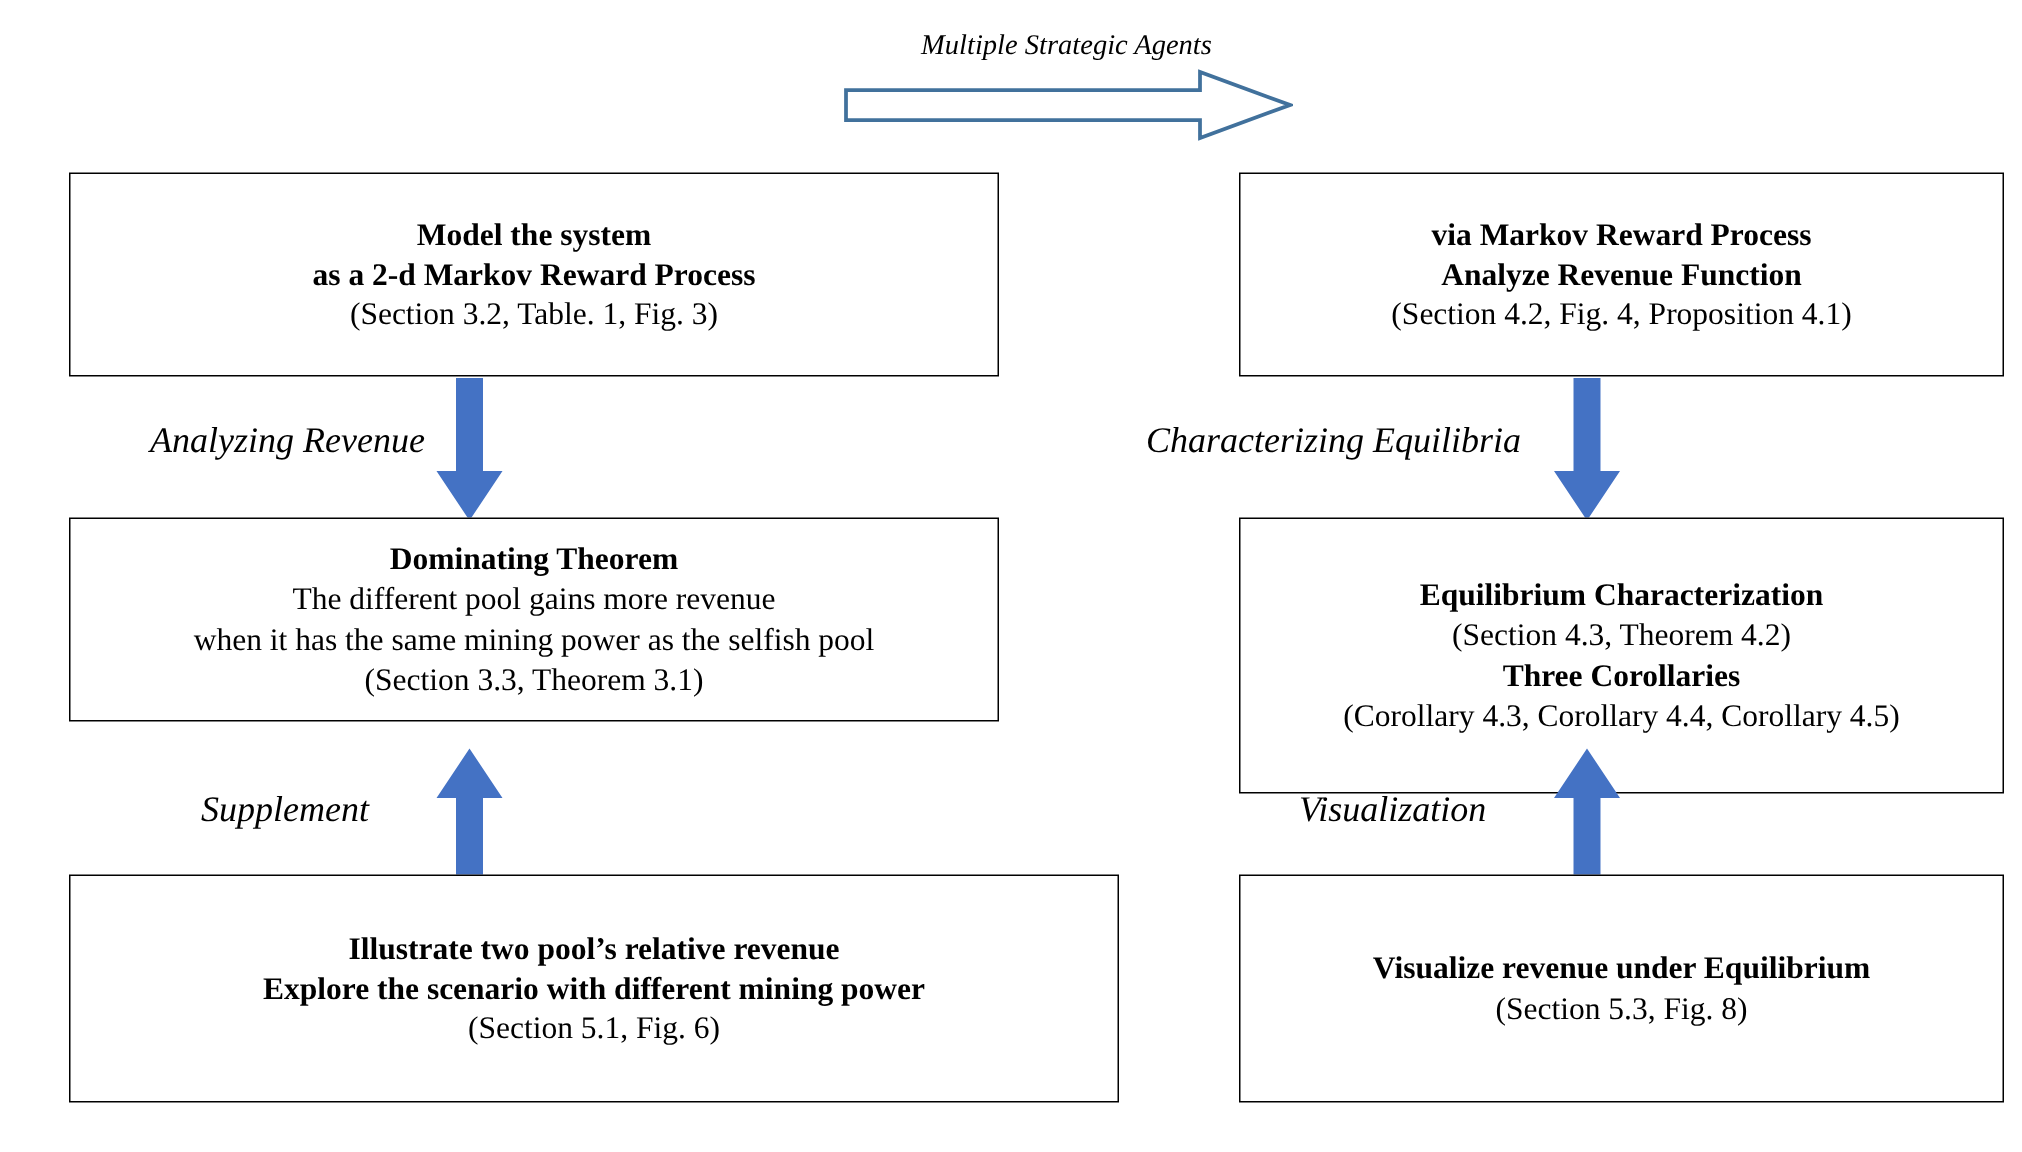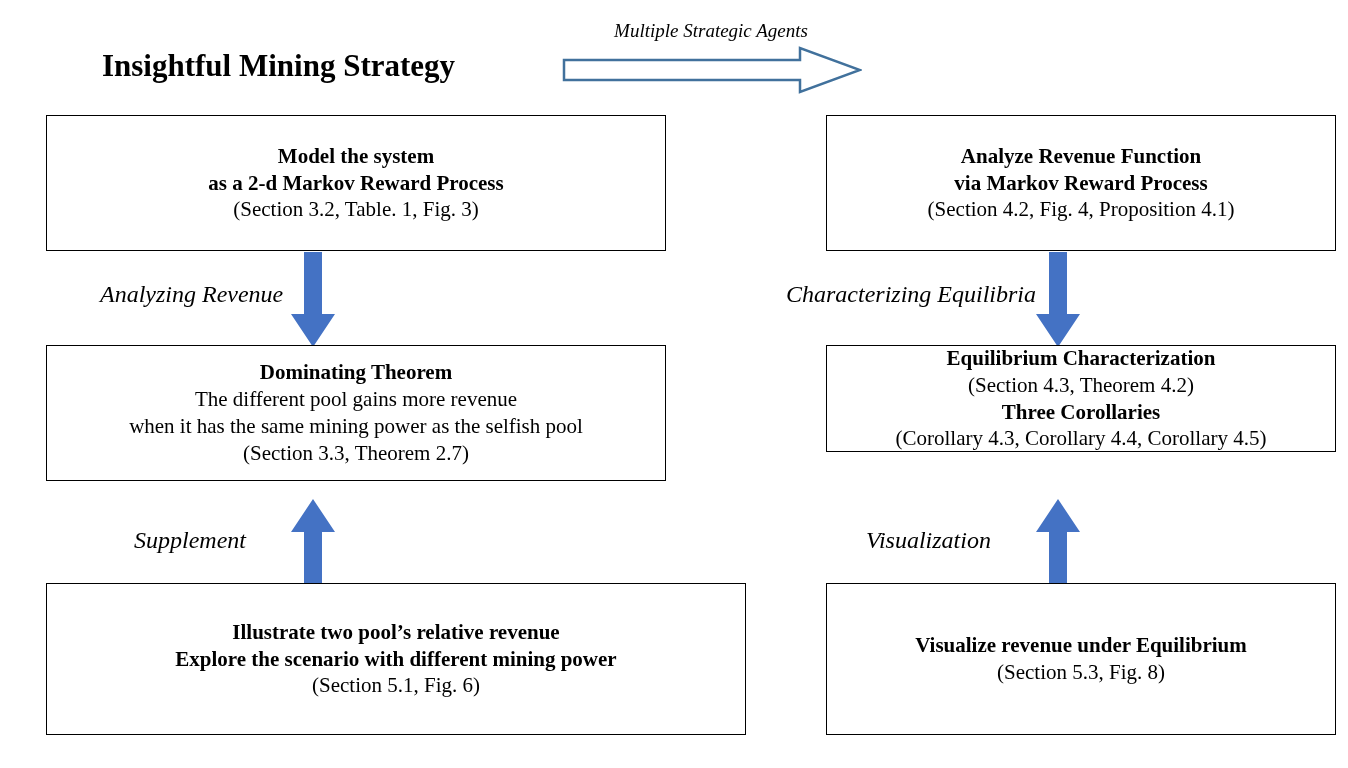--- a/index.html
+++ b/index.html
@@ -70,21 +70,21 @@
     white-space: nowrap;
   }
   .box .line.b { font-weight: bold; }
 
   
   #box-l1 { left: 26px;  top: 115px; width: 620px; height: 136px; }
   #box-l2 { left: 26px;  top: 345px; width: 620px; height: 136px; }
   #box-l3 { left: 26px;  top: 583px; width: 700px; height: 152px; }
   
   #box-r1 { left: 806px; top: 115px; width: 510px; height: 136px; }
-  #box-r2 { left: 806px; top: 345px; width: 510px; height: 107px; }
+  #box-r2 { left: 806px; top: 345px; width: 510px; height: 184px; }
   #box-r3 { left: 806px; top: 583px; width: 510px; height: 152px; }
 
   
   .varrow {
     position: absolute;
     width: 46px;
     height: 96px;
   }
   #varr-l1 { left: 290px; top: 252px; }
   #varr-l2 { left: 290px; top: 498px; }
@@ -93,29 +93,28 @@
 
   
   .arrow-label {
     position: absolute;
     font-size: 24px;
     font-style: italic;
     white-space: nowrap;
   }
   #lab-l1 { left: 100px; top: 281px; }
   #lab-l2 { left: 134px; top: 527px; }
-  #lab-r1 { left: 786px; top: 281px; text-align: right; }
+  #lab-r1 { left: 764px; top: 281px; text-align: right; }
   #lab-r2 { left: 866px; top: 527px; }
 </style>
 </head>
 <body>
 
 <div class="canvas">
 
-  <div class="col-title" id="title-left">Insightful Mining Strategy</div>
 
   <div id="top-arrow-label">Multiple Strategic Agents</div>
   <div id="top-arrow-wrap">
     <svg width="300" height="48" viewBox="0 0 300 48" xmlns="http://www.w3.org/2000/svg">
       <polygon points="2,14 238,14 238,2 298,24 238,46 238,34 2,34" fill="#ffffff" stroke="#41719C" stroke-width="2.5" stroke-linejoin="miter"></polygon>
     </svg>
   </div>
 
   <div class="box" id="box-l1">
     <div class="line b">Model the system</div>
@@ -127,39 +126,39 @@
   <div class="varrow" id="varr-l1">
     <svg width="46" height="96" viewBox="0 0 46 96" xmlns="http://www.w3.org/2000/svg">
       <polygon points="14,0 32,0 32,62 45,62 23,95 1,62 14,62" fill="#4472C4"></polygon>
     </svg>
   </div>
 
   <div class="box" id="box-l2">
     <div class="line b">Dominating Theorem</div>
     <div class="line">The different pool gains more revenue</div>
     <div class="line">when it has the same mining power as the selfish pool</div>
-    <div class="line">(Section 3.3, Theorem 2.7)</div>
+    <div class="line">(Section 3.3, Theorem 3.1)</div>
   </div>
 
   <div class="arrow-label" id="lab-l2">Supplement</div>
   <div class="varrow" id="varr-l2">
     <svg width="46" height="96" viewBox="0 0 46 96" xmlns="http://www.w3.org/2000/svg">
       <polygon points="23,1 45,34 32,34 32,96 14,96 14,34 1,34" fill="#4472C4"></polygon>
     </svg>
   </div>
 
   <div class="box" id="box-l3">
     <div class="line b">Illustrate two pool’s relative revenue</div>
     <div class="line b">Explore the scenario with different mining power</div>
     <div class="line">(Section 5.1, Fig. 6)</div>
   </div>
 
   <div class="box" id="box-r1">
+    <div class="line b">via Markov Reward Process</div>
     <div class="line b">Analyze Revenue Function</div>
-    <div class="line b">via Markov Reward Process</div>
     <div class="line">(Section 4.2, Fig. 4, Proposition 4.1)</div>
   </div>
 
   <div class="arrow-label" id="lab-r1">Characterizing Equilibria</div>
   <div class="varrow" id="varr-r1">
     <svg width="46" height="96" viewBox="0 0 46 96" xmlns="http://www.w3.org/2000/svg">
       <polygon points="14,0 32,0 32,62 45,62 23,95 1,62 14,62" fill="#4472C4"></polygon>
     </svg>
   </div>
 

